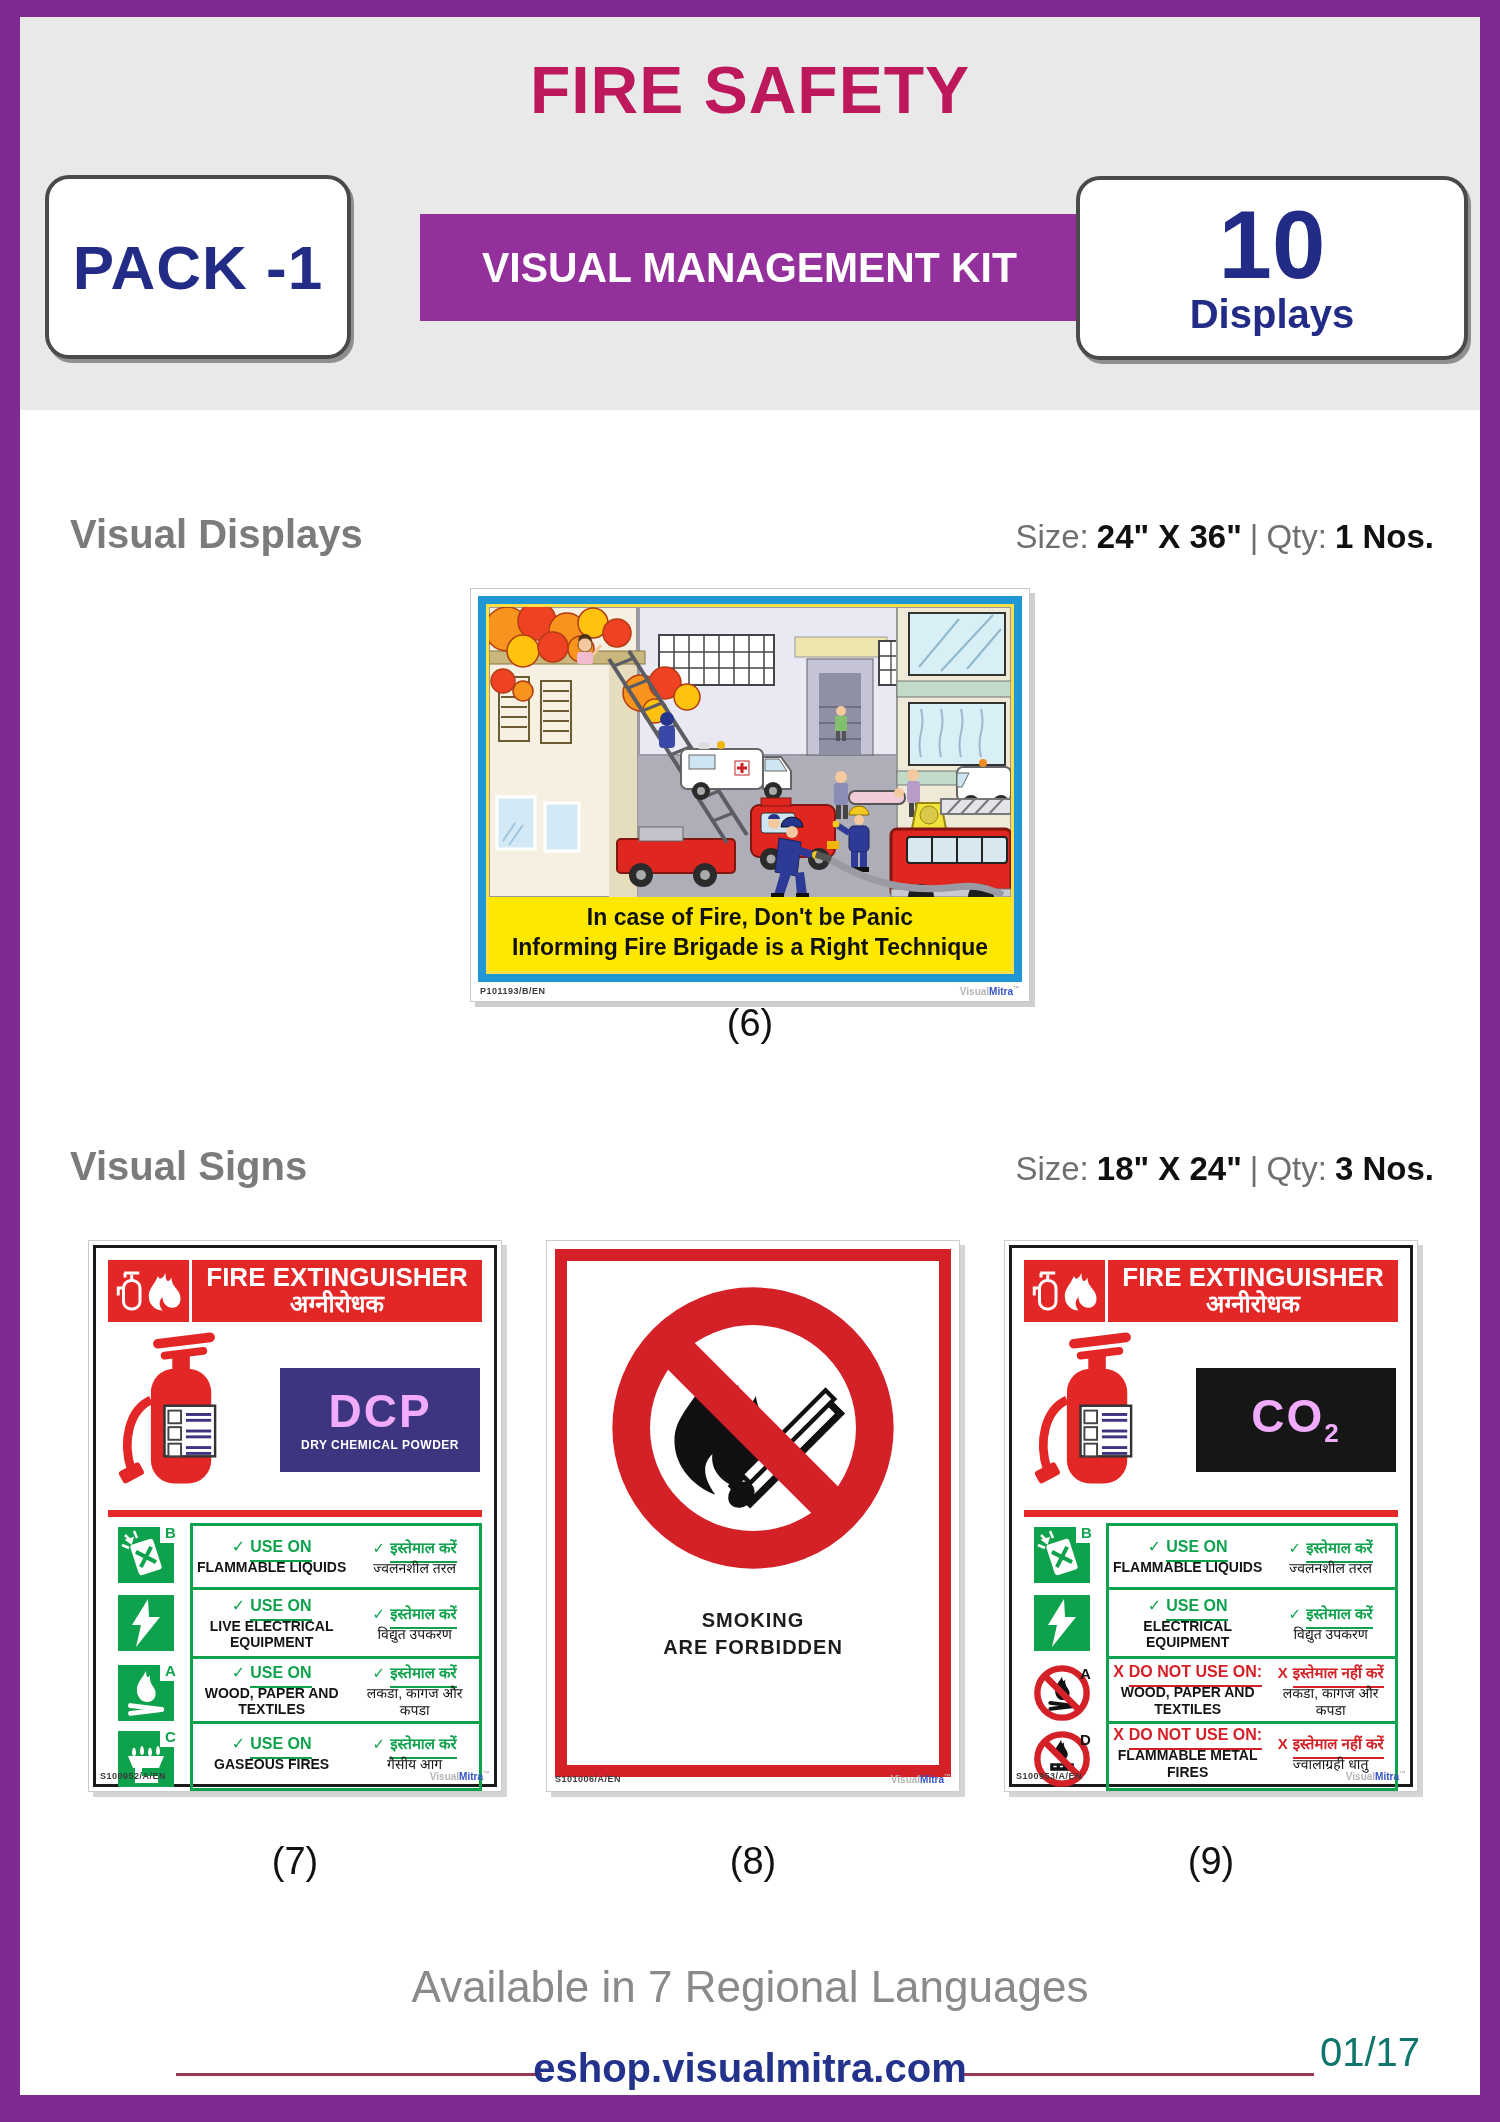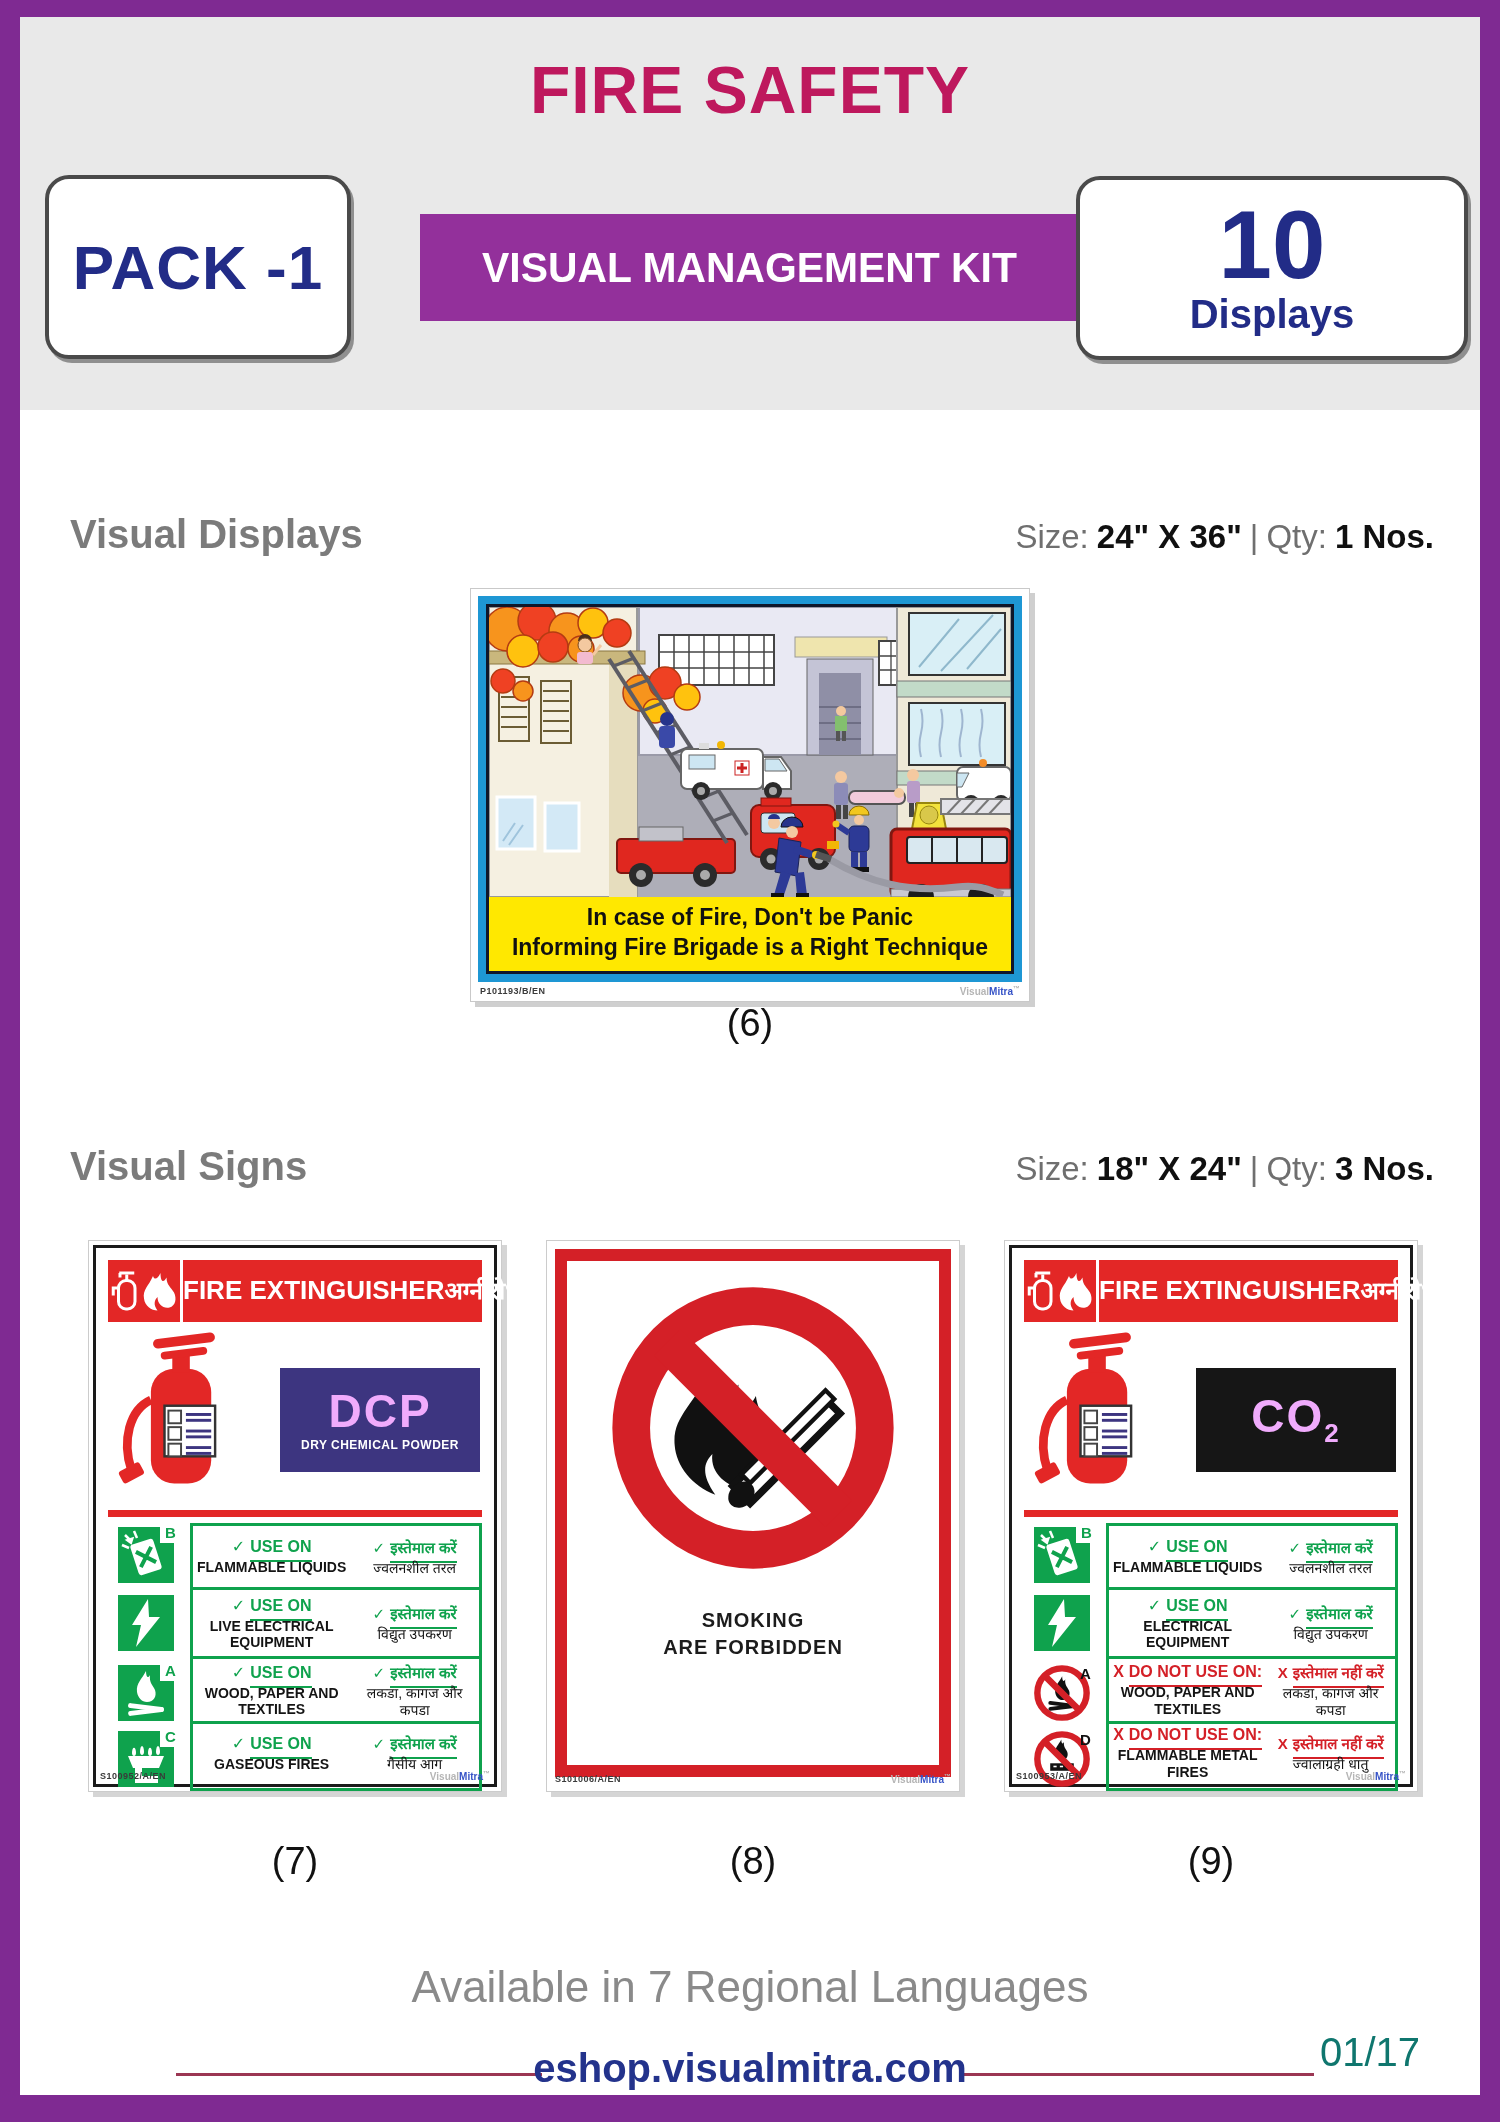--- a/index.html
+++ b/index.html
@@ -25,42 +25,42 @@
   .section-head { position:absolute; left:70px; width:1364px; display:flex; justify-content:space-between; align-items:baseline; }
   .sh1 { top:512px; } .sh2 { top:1144px; }
   .sec-title { font-size:40px; font-weight:bold; color:#7B7B7B; }
   .sec-size { font-size:33px; color:#6F6F6F; }
   .sec-size b { color:#101010; }
   .sec-size .gap { display:inline-block; width:8px; }
 
   
   .poster-card { position:absolute; left:470px; top:588px; width:560px; background:#fff; border:1px solid #C9C9C9;
                  box-shadow:5px 5px 0 #CFCFCF; padding:7px 7px 3px; }
-  .poster-frame { border:8px solid #1E97D4; padding:3px; background:#0f172a; }
+  .poster-frame { border:8px solid #1E97D4; padding:3px; background:#fde047; }
   .scene { display:block; width:100%; height:290px; }
   .yellow-band { background:#FFE800; text-align:center; padding:6px 4px 8px; }
   .yellow-band div { color:#111; font-weight:bold; font-size:23px; line-height:1.3; }
   .code-strip { display:flex; justify-content:space-between; align-items:center; padding:3px 2px 1px; }
   .sign-code { font-size:9px; font-weight:bold; color:#3A3A3A; letter-spacing:.5px; }
   .brand { font-size:10px; color:#B5B5B5; font-weight:bold; }
   .brand .mitra { color:#3653C7; }
   .brand .tm { font-size:7px; vertical-align:super; color:#B5B5B5; }
 
   .num-caption { position:absolute; text-align:center; font-size:38px; color:#111; }
 
   
   .sign-mat { position:absolute; top:1240px; width:414px; background:#fff; border:1px solid #CCC;
               box-shadow:5px 5px 0 #D5D5D5; padding:4px; }
   .sm7 { left:88px; } .sm8 { left:546px; } .sm9 { left:1004px; }
   .sign-inner { position:relative; border:3px solid #1A1A1A; height:542px; padding:12px 12px 0; }
   .sign-inner.noline { border:none; padding:2px; }
 
   .red-head { background:#E32726; height:62px; display:flex; }
   .red-head .icon-cell { width:84px; border-right:3px solid #fff; display:flex; align-items:center; justify-content:center; }
-  .red-head .txt { flex:1; display:flex; flex-direction:row; align-items:center; justify-content:center; }
+  .red-head .txt { flex:1; display:flex; flex-direction:column; align-items:center; justify-content:center; }
   .h-en { color:#fff; font-weight:bold; font-size:26px; line-height:1.05; white-space:nowrap; }
   .h-hi { color:#fff; font-weight:bold; font-size:24px; line-height:1.1; }
 
   .s-main { position:relative; height:184px; }
   .ext-ill { position:absolute; left:0; top:2px; width:150px; height:180px; }
   .type-box { position:absolute; right:2px; top:46px; width:200px; height:104px; display:flex; flex-direction:column;
               align-items:center; justify-content:center; }
   .type-box.dcp { background:#3D3580; } .type-box.co2 { background:#161616; }
   .type-code { color:#f0abfc; font-weight:bold; font-size:46px; line-height:1; letter-spacing:2px; }
   .type-code sub { font-size:26px; }

